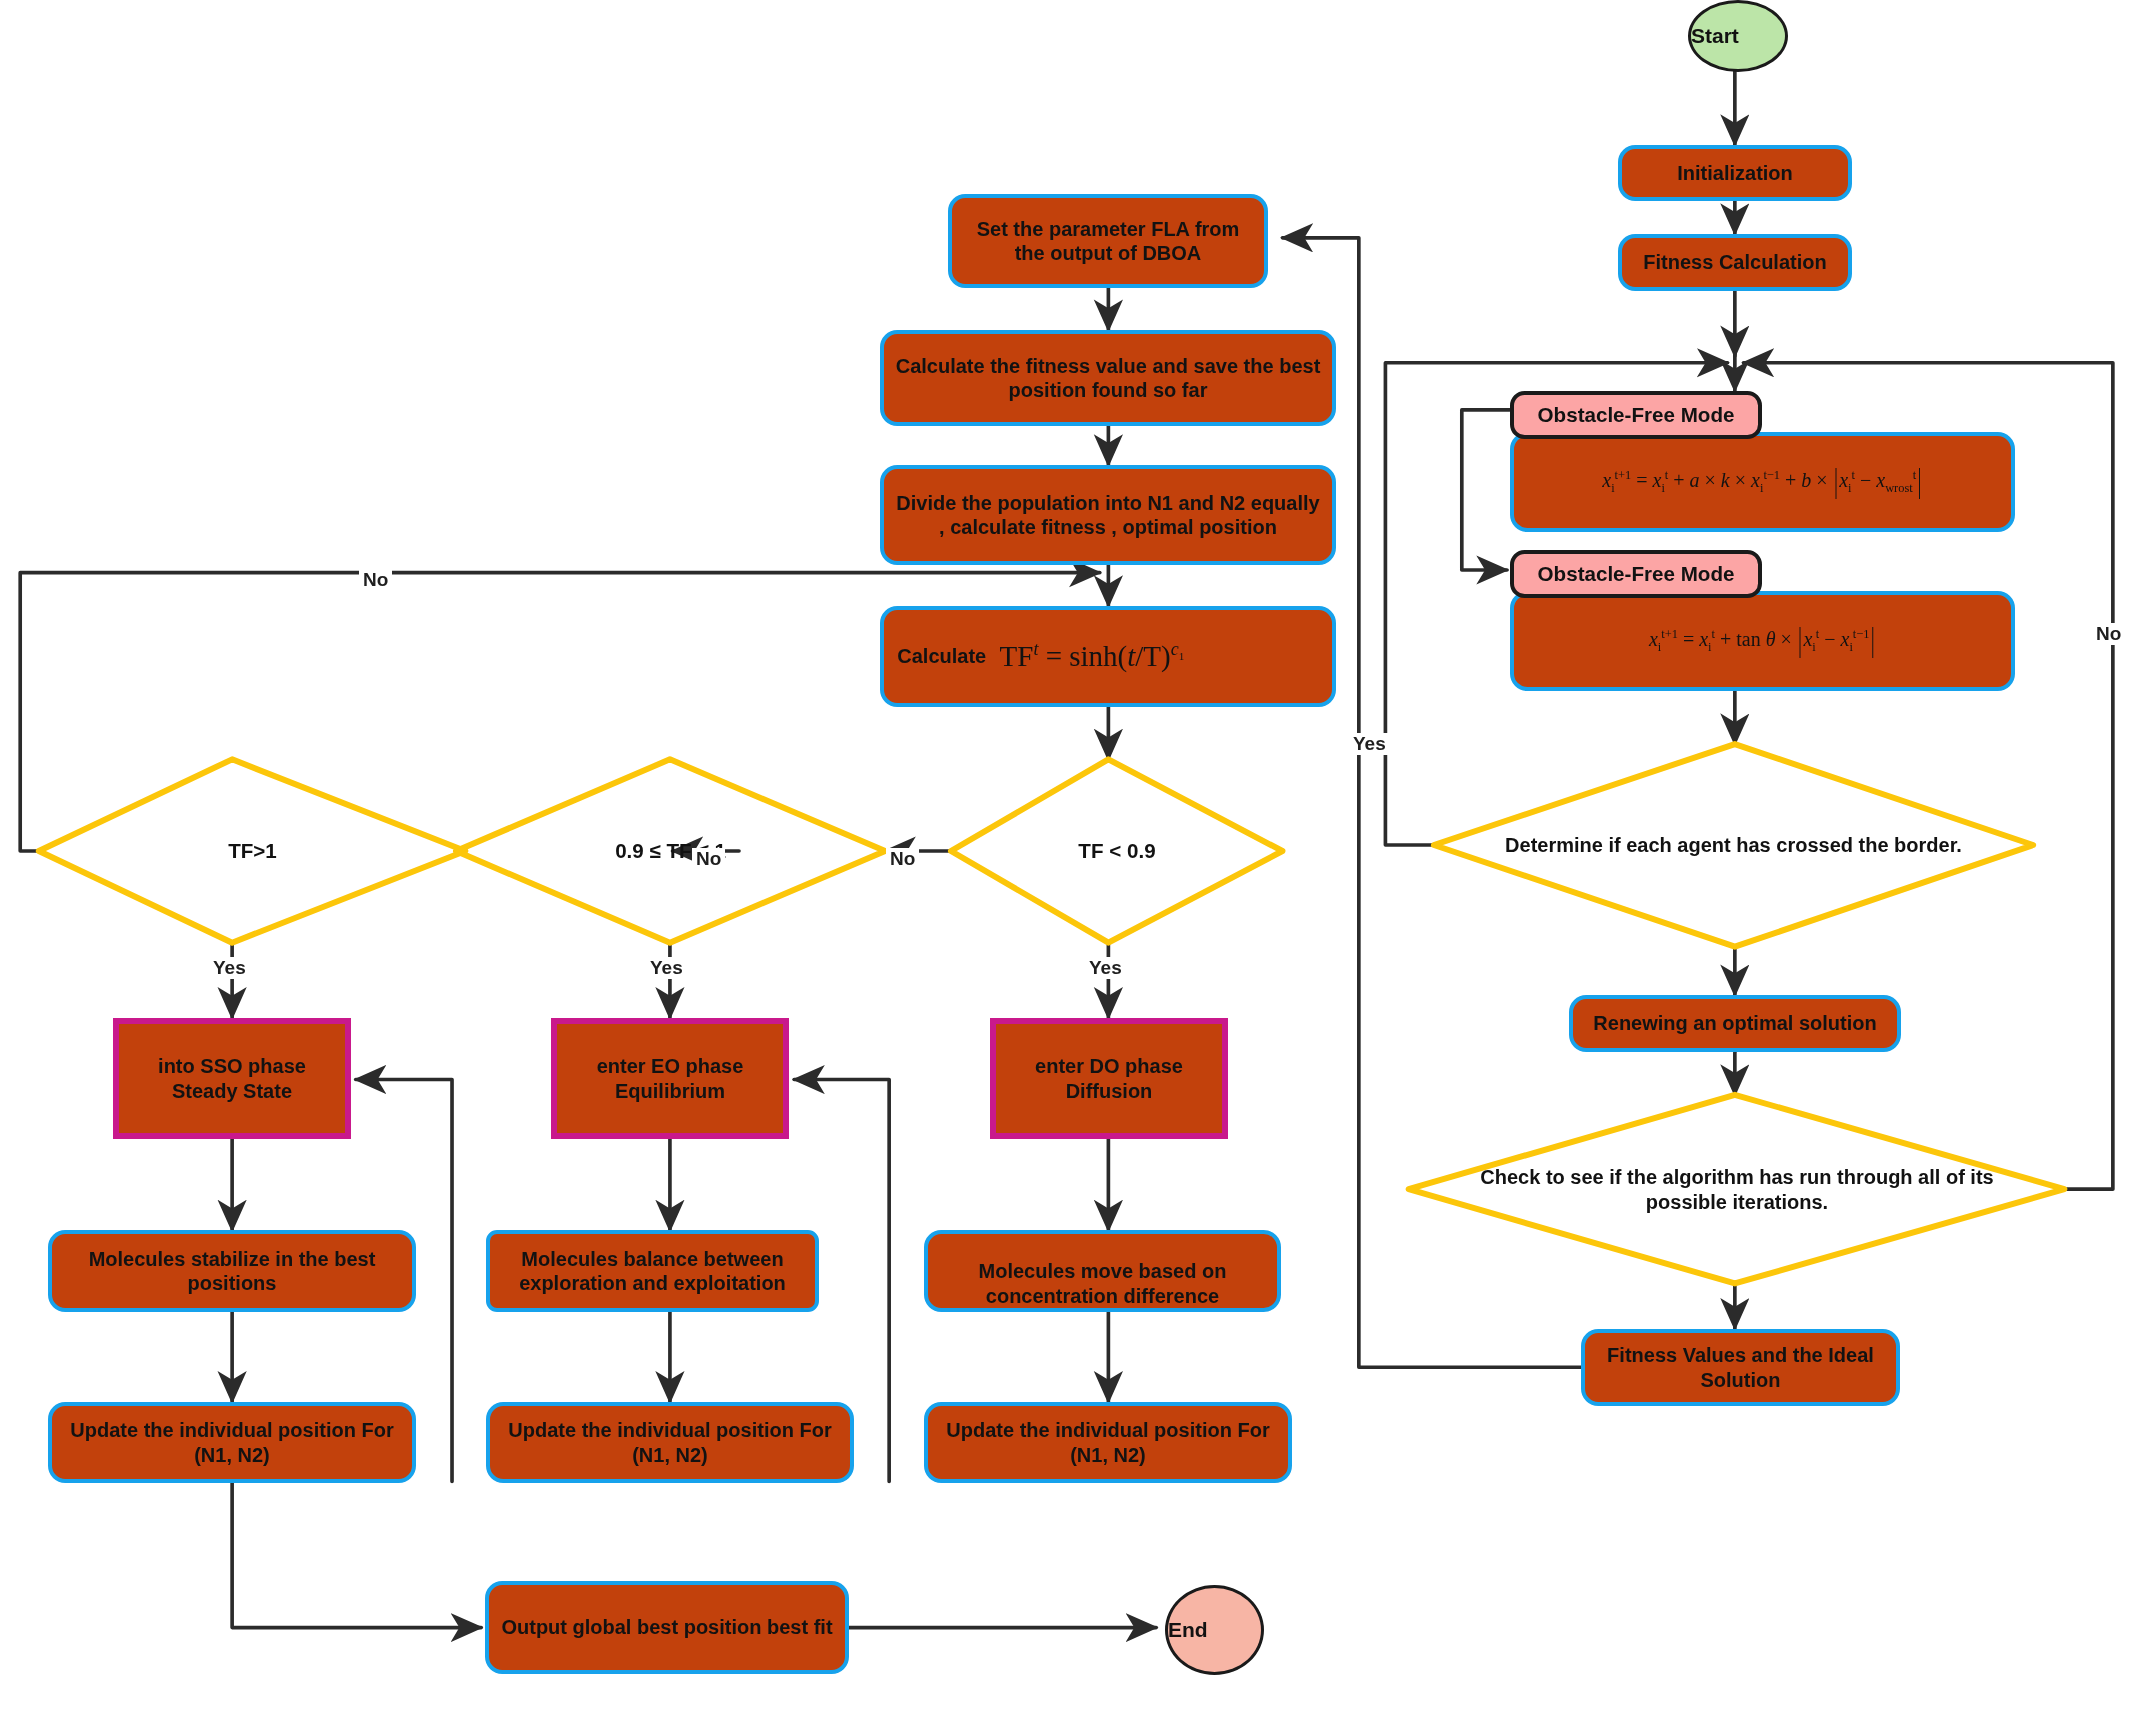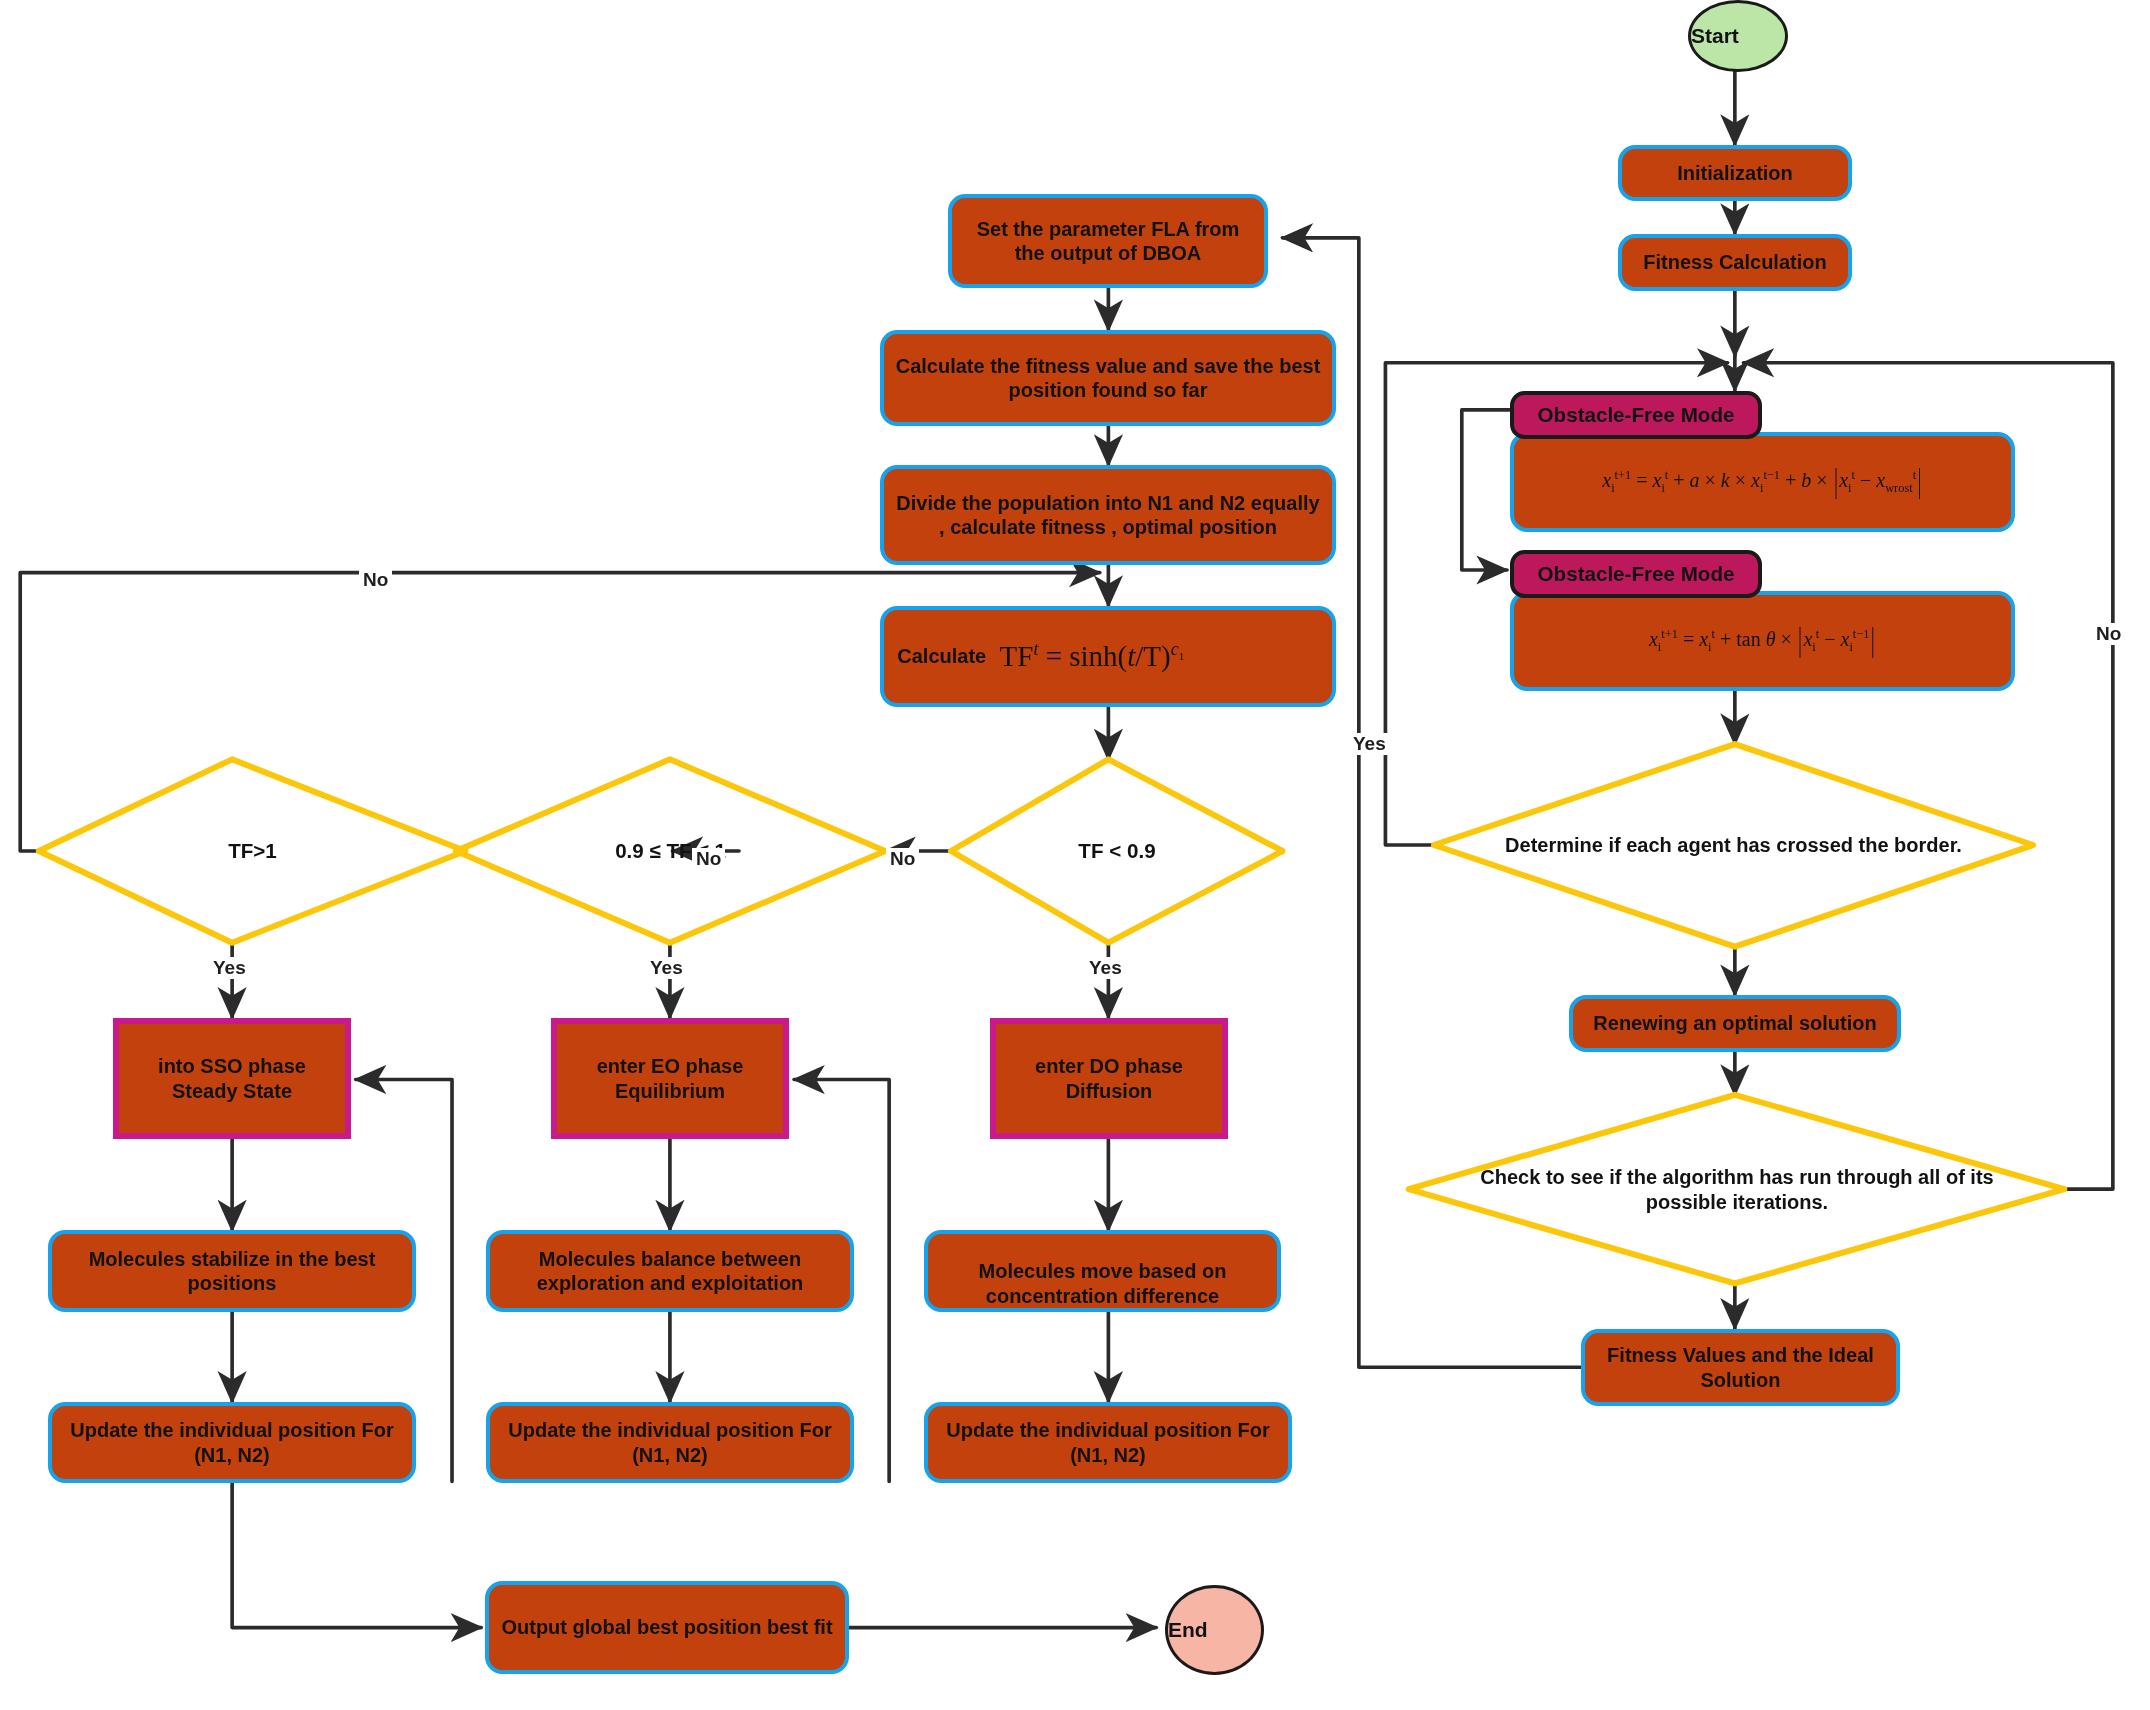--- a/index.html
+++ b/index.html
@@ -3,21 +3,21 @@
 <meta charset="utf-8">
 <style>
   html,body{margin:0;padding:0;background:#ffffff;}
   body{width:2151px;height:1710px;font-family:"Liberation Sans",sans-serif;}
   #stage{position:relative;width:2151px;height:1710px;background:#fff;overflow:hidden;}
   svg#wires{position:absolute;left:0;top:0;width:2151px;height:1710px;}
   .node{position:absolute;box-sizing:border-box;display:flex;align-items:center;
         justify-content:center;text-align:center;background:#c2410c;color:#121212;
         font-weight:bold;line-height:1.22;}
   .blue{border:4.7px solid #17A2EC;border-radius:17.3px;}
-  .blackbox{border:4px solid #1a1a1a;border-radius:14.6px;background:#be185d;z-index:5;}
+  .blackbox{border:4px solid #1a1a1a;border-radius:14.6px;background:#fca5a5;z-index:5;}
   .magenta{border:6px solid #C9198C;border-radius:0;}
   .diamond{position:absolute;background:transparent;}
   .diamond .dlabel{position:absolute;left:0;top:0;width:100%;height:100%;
         display:flex;align-items:center;justify-content:center;text-align:center;
         font-weight:bold;color:#121212;line-height:1.25;padding:0 8%;box-sizing:border-box;}
   .term{position:absolute;display:flex;align-items:center;
         border:3.3px solid #1a1a1a;border-radius:50%;font-weight:bold;color:#121212;}
   .elabel{position:absolute;color:#1f1f1f;font-weight:bold;background:#fff;
         padding:0 4px;white-space:nowrap;margin-top:12px;}
   .mathbox{font-family:"Liberation Serif",serif;font-weight:normal;}
@@ -202,21 +202,21 @@
     <span>Equilibrium</span>
   </div>
   <div class="node magenta" style="left:990px;top:1018px;width:238px;height:121px;font-size:20px;flex-direction:column;">
     <span>enter DO phase</span>
     <span>Diffusion</span>
   </div>
 
   <div class="node blue" style="left:48px;top:1230px;width:368px;height:82px;font-size:20px;padding:12px 12px;">
     <span>Molecules stabilize in the best positions</span>
   </div>
-  <div class="node blue" style="left:486px;top:1230px;width:368px;height:82px;font-size:20px;padding:0 5px;">
+  <div class="node blue" style="left:486px;top:1230px;width:333px;height:82px;font-size:20px;padding:0 5px;border-radius:11px;">
     <span>Molecules balance between exploration and exploitation</span>
   </div>
   <div class="node blue" style="left:924px;top:1230px;width:357px;height:82px;font-size:20px;padding:0 12px;align-items:flex-end;">
     <span>Molecules move based on concentration difference</span>
   </div>
 
   <div class="node blue" style="left:48px;top:1402px;width:368px;height:81px;font-size:20px;padding:0 12px;">
     <span>Update the individual position For (N1, N2)</span>
   </div>
   <div class="node blue" style="left:486px;top:1402px;width:368px;height:81px;font-size:20px;padding:0 12px;">

